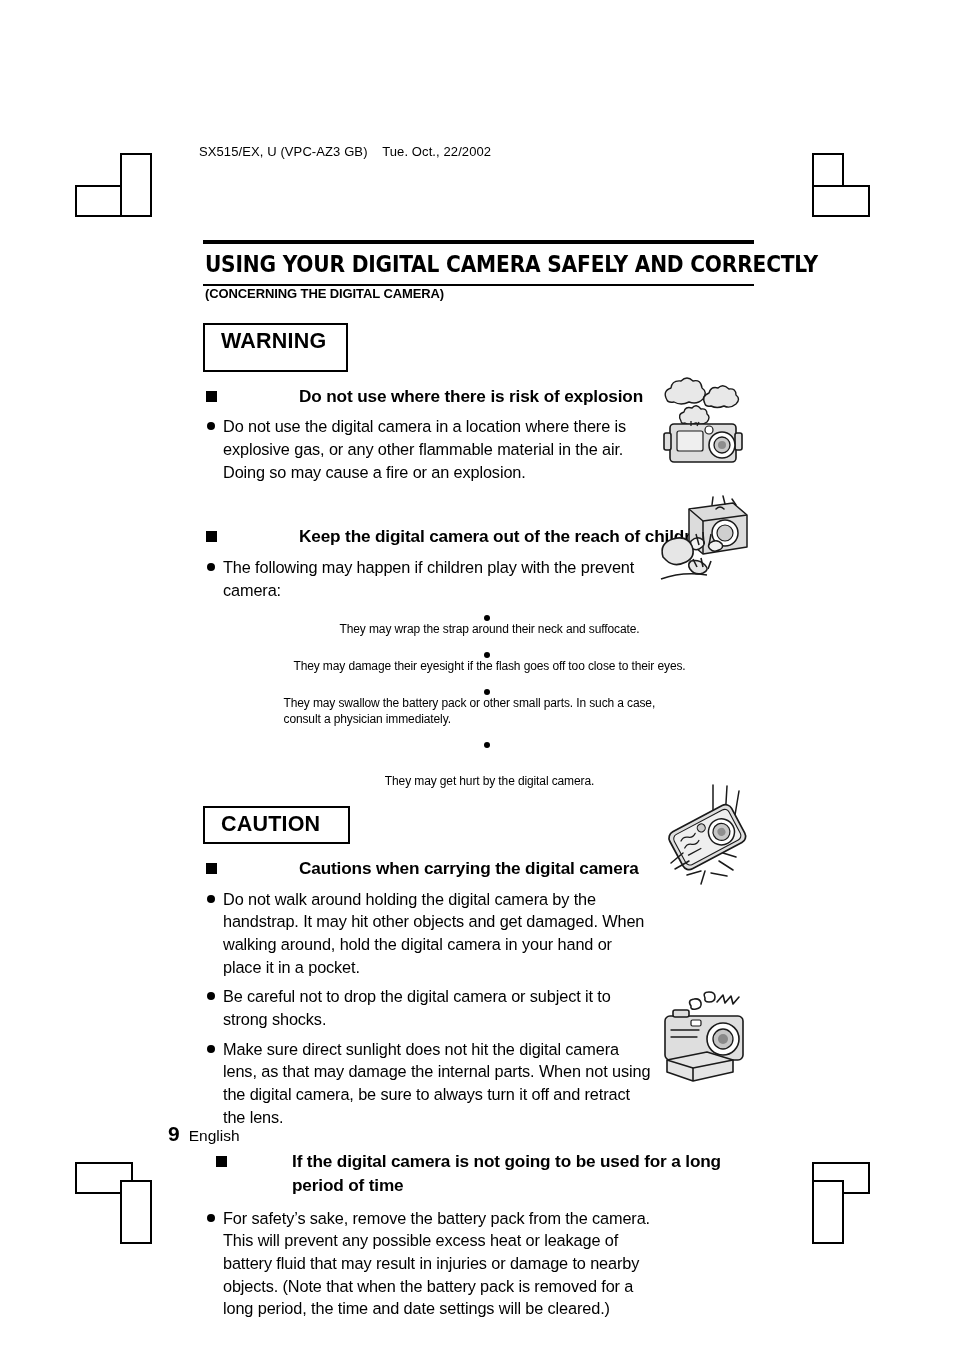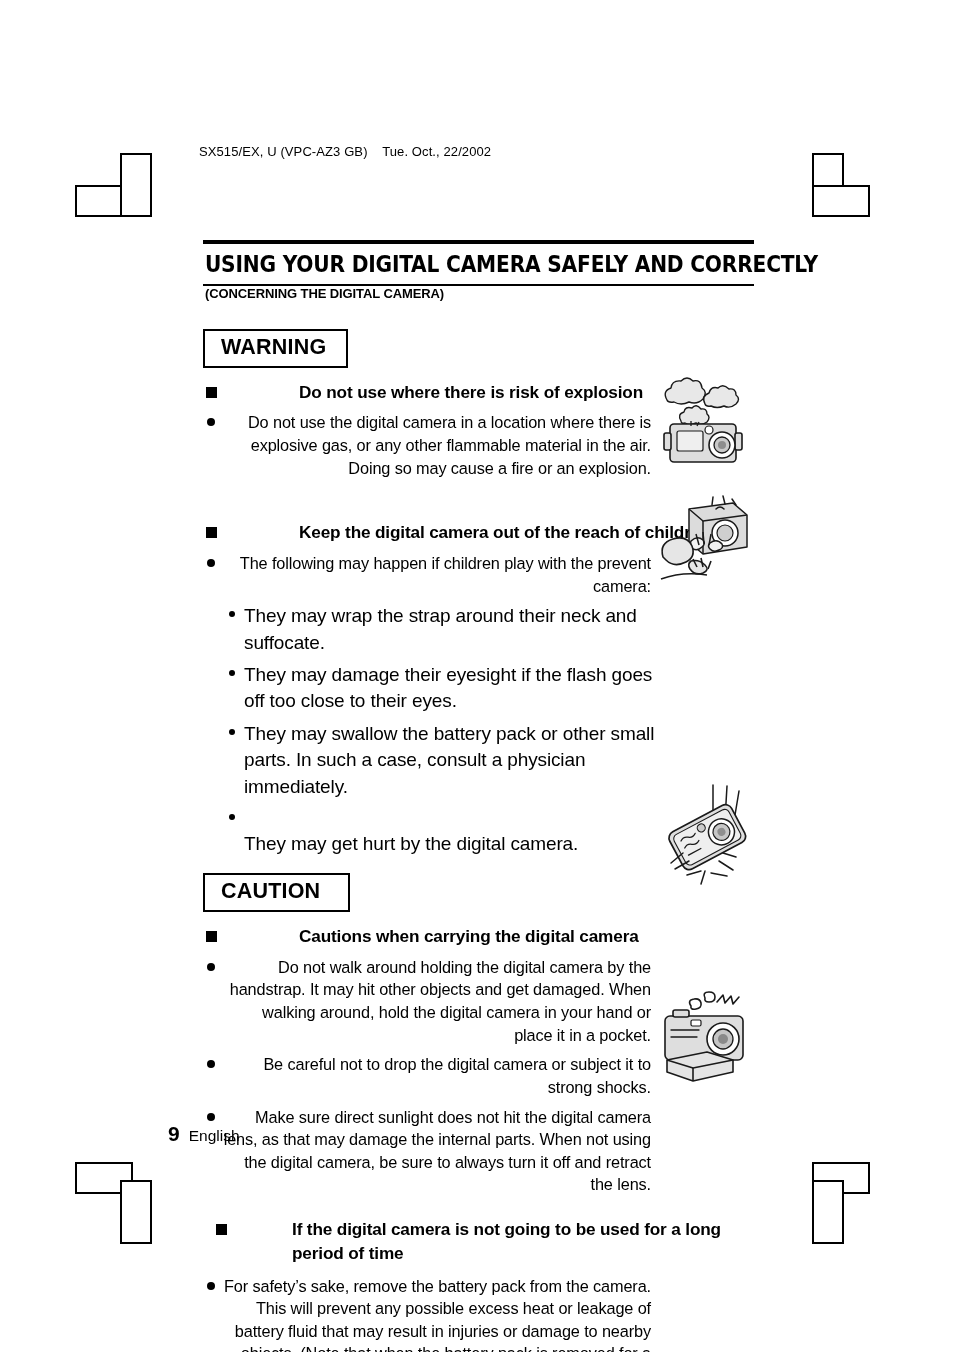--- a/index.html
+++ b/index.html
@@ -88,22 +88,22 @@
     padding: 0 0 0 2px;
   }
 
   
   .level-box {
     display: inline-block;
     border: 2px solid #000;
     font-weight: bold;
     font-size: 21.5px;
     line-height: 1;
-    padding: 6px 20px 7px 16px;
-    margin-top: 28px;
+    padding: 6px 20px 17px 16px;
+    margin-top: 22px;
     letter-spacing: 0.2px;
   }
   .level-box.caution { padding: 6px 28px 7px 16px; }
 
   
   .h-item {
     display: flex;
     align-items: flex-start;
     margin-top: 13px;
     font-weight: bold;
@@ -131,31 +131,32 @@
     letter-spacing: -0.12px;
   }
   .b-item .dot {
     flex: 0 0 auto;
     width: 8px;
     height: 8px;
     border-radius: 50%;
     background: #000;
     margin: 7px 8px 0 4px;
   }
-  .b-item .txt { flex: 1 1 auto; text-align: right; }
+  .b-item .txt { flex: 1 1 auto; }
 
   
   .sub-list { margin-left: 22px; }
   .s-item {
     display: flex;
-    align-items: flex-start;
+    align-items: center;
     margin-top: 6px;
-    font-size: 19px;
+    font-size: 12px;
     line-height: 1.39;
     letter-spacing: -0.12px;
+    flex-direction: column;
   }
   .s-item .dot {
     flex: 0 0 auto;
     width: 6px;
     height: 6px;
     border-radius: 50%;
     background: #000;
     margin: 8px 9px 0 4px;
   }
   .s-item .txt { flex: 1 1 auto; }

